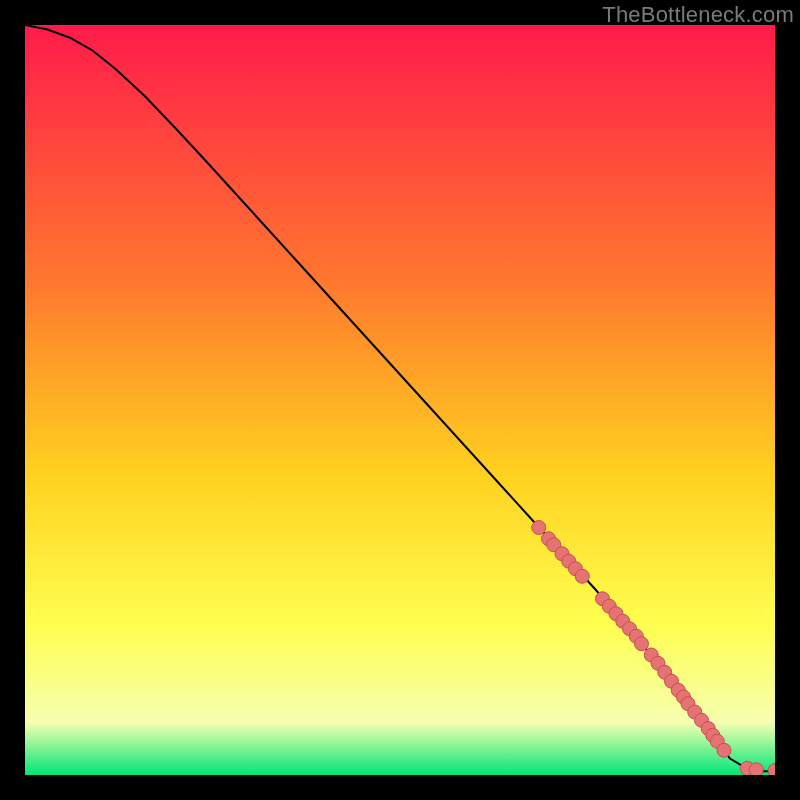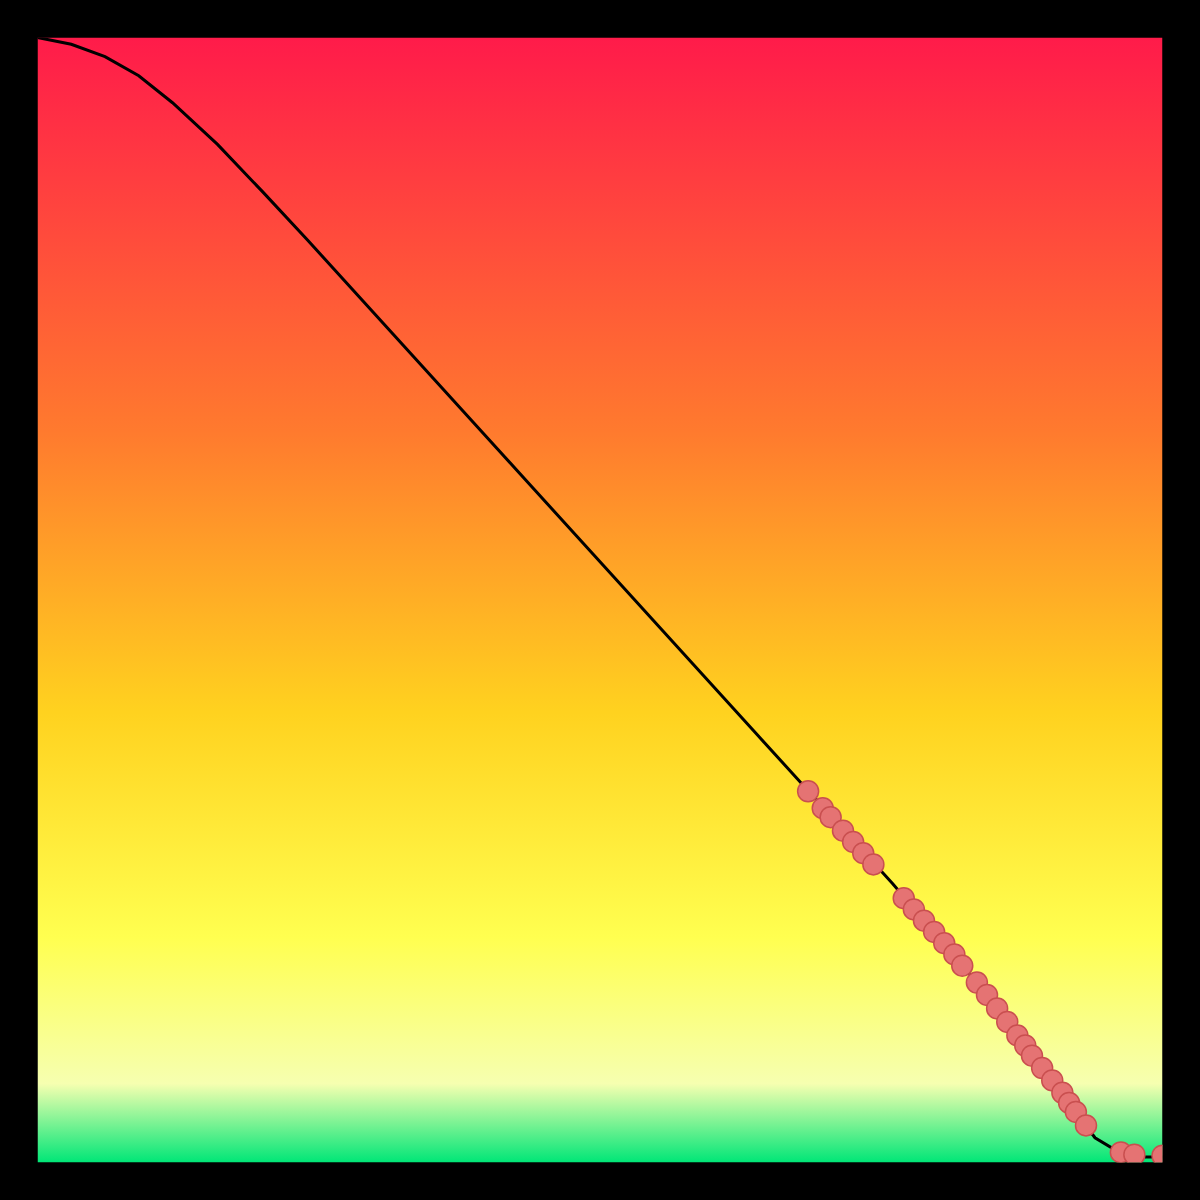--- a/index.html
+++ b/index.html
@@ -35,20 +35,21 @@
     height: 750px;
   }
   svg {
     display: block;
   }
 </style>
 </head>
 <body>
 
 <div class="frame">
+  <div class="watermark">TheBottleneck.com</div>
   <div class="plot">
     <svg id="chart-svg" width="750" height="750" viewBox="0 0 750 750">
       <defs>
         <linearGradient id="bg-grad" x1="0" y1="0" x2="0" y2="1">
           <stop id="g0" offset="0%" stop-color="#ff1b4a"></stop>
           <stop id="g1" offset="35%" stop-color="#ff7a2e"></stop>
           <stop id="g2" offset="60%" stop-color="#ffd21f"></stop>
           <stop id="g3" offset="80%" stop-color="#ffff50"></stop>
           <stop id="g4" offset="93%" stop-color="#f6ffb0"></stop>
           <stop id="g5" offset="100%" stop-color="#00e677"></stop>

